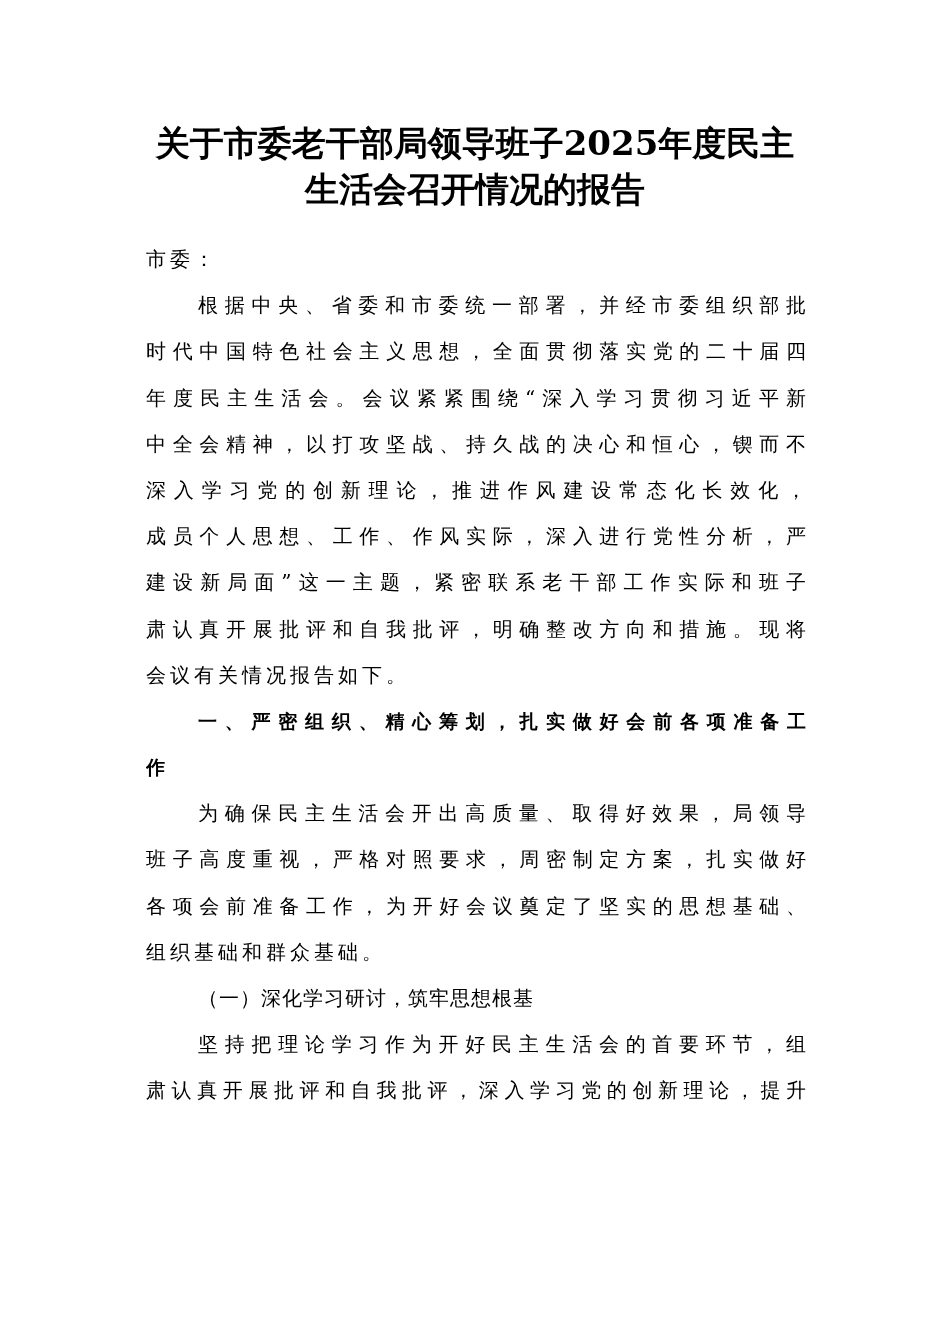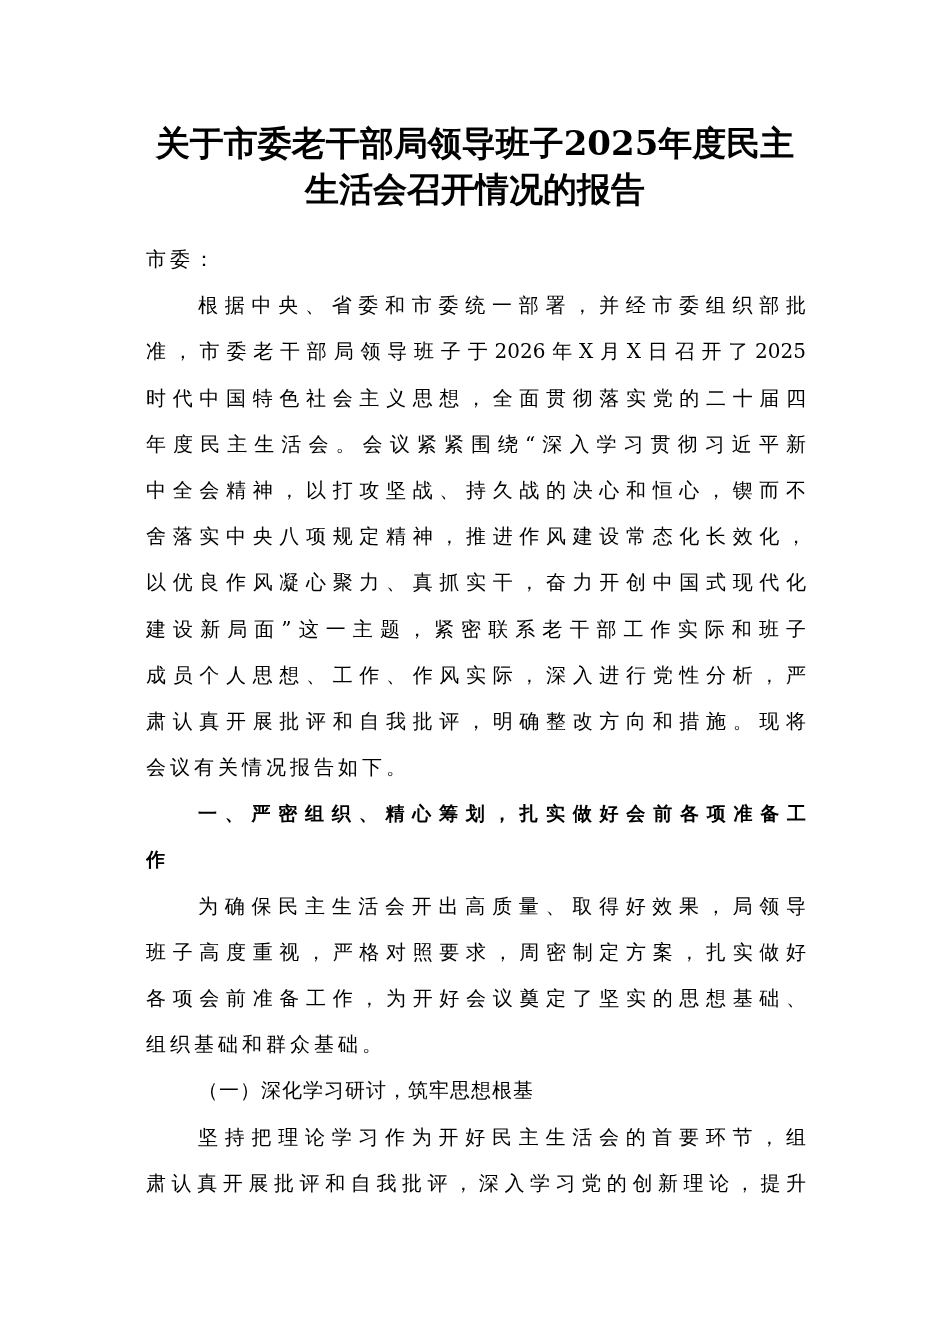--- a/index.html
+++ b/index.html
@@ -89,28 +89,26 @@
     <span class="tline">关于市委老干部局领导班子2025年度民主</span>
     <span class="tline">生活会召开情况的报告</span>
   </div>
 
   <div class="body-text">
 
     <span class="line salutation">市委：</span>
 
     <div>
       <span class="line indent">根据中央、省委和市委统一部署，并经市委组织部批</span>
-      <span class="line">准，市委老干部局领导班子于2026年X月X日召开了2025</span>
       <span class="line">时代中国特色社会主义思想，全面贯彻落实党的二十届四</span>
       <span class="line">年度民主生活会。会议紧紧围绕“深入学习贯彻习近平新</span>
       <span class="line">中全会精神，以打攻坚战、持久战的决心和恒心，锲而不</span>
-      <span class="line">舍落实中央八项规定精神，推进作风建设常态化长效化，</span>
-      <span class="line">以优良作风凝心聚力、真抓实干，奋力开创中国式现代化</span>
+      <span class="line">深入学习党的创新理论，推进作风建设常态化长效化，</span>
+      <span class="line">成员个人思想、工作、作风实际，深入进行党性分析，严</span>
       <span class="line">建设新局面”这一主题，紧密联系老干部工作实际和班子</span>
-      <span class="line">成员个人思想、工作、作风实际，深入进行党性分析，严</span>
       <span class="line">肃认真开展批评和自我批评，明确整改方向和措施。现将</span>
       <span class="line last">会议有关情况报告如下。</span>
     </div>
 
     <div>
       <span class="line h1 indent">一、严密组织、精心筹划，扎实做好会前各项准备工</span>
       <span class="line h1 last">作</span>
     </div>
 
     <div>

